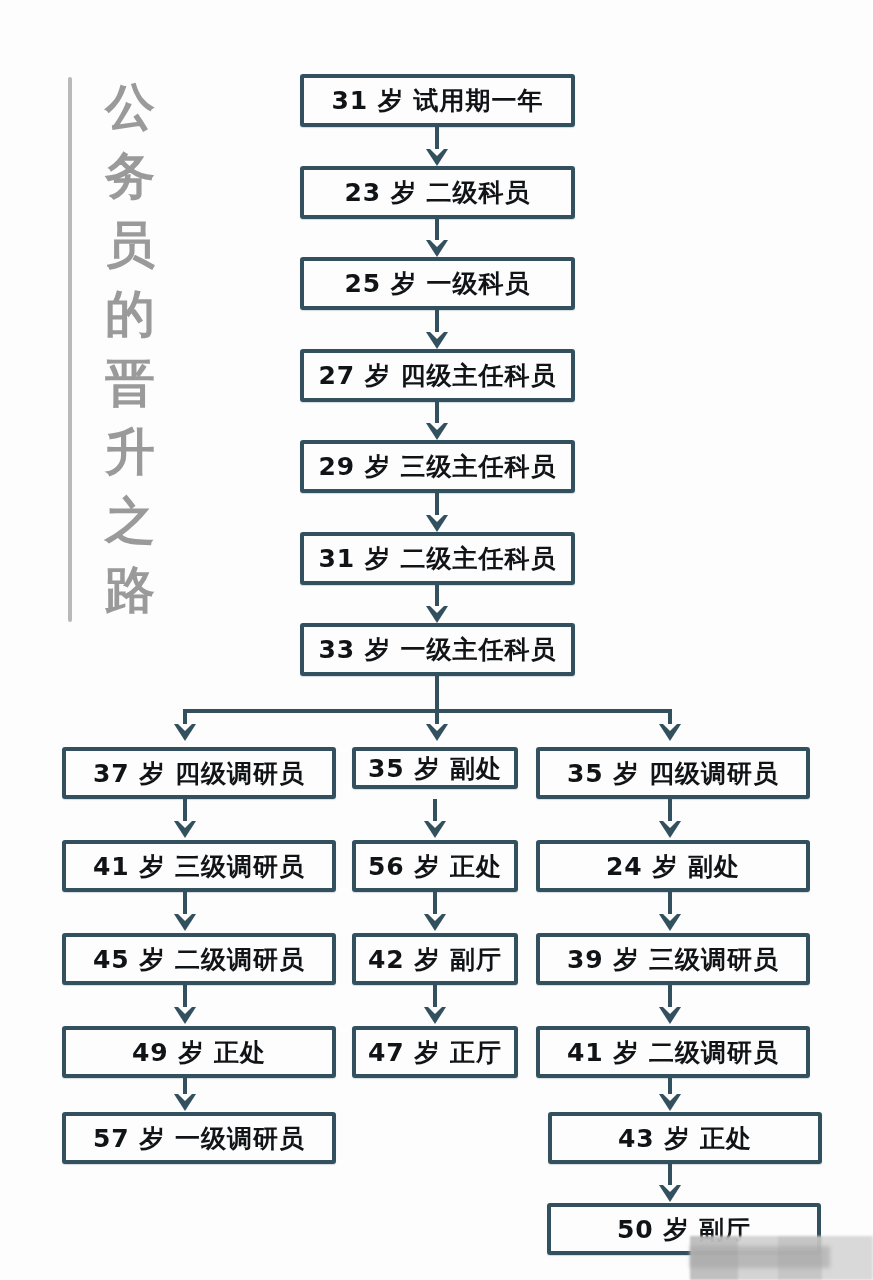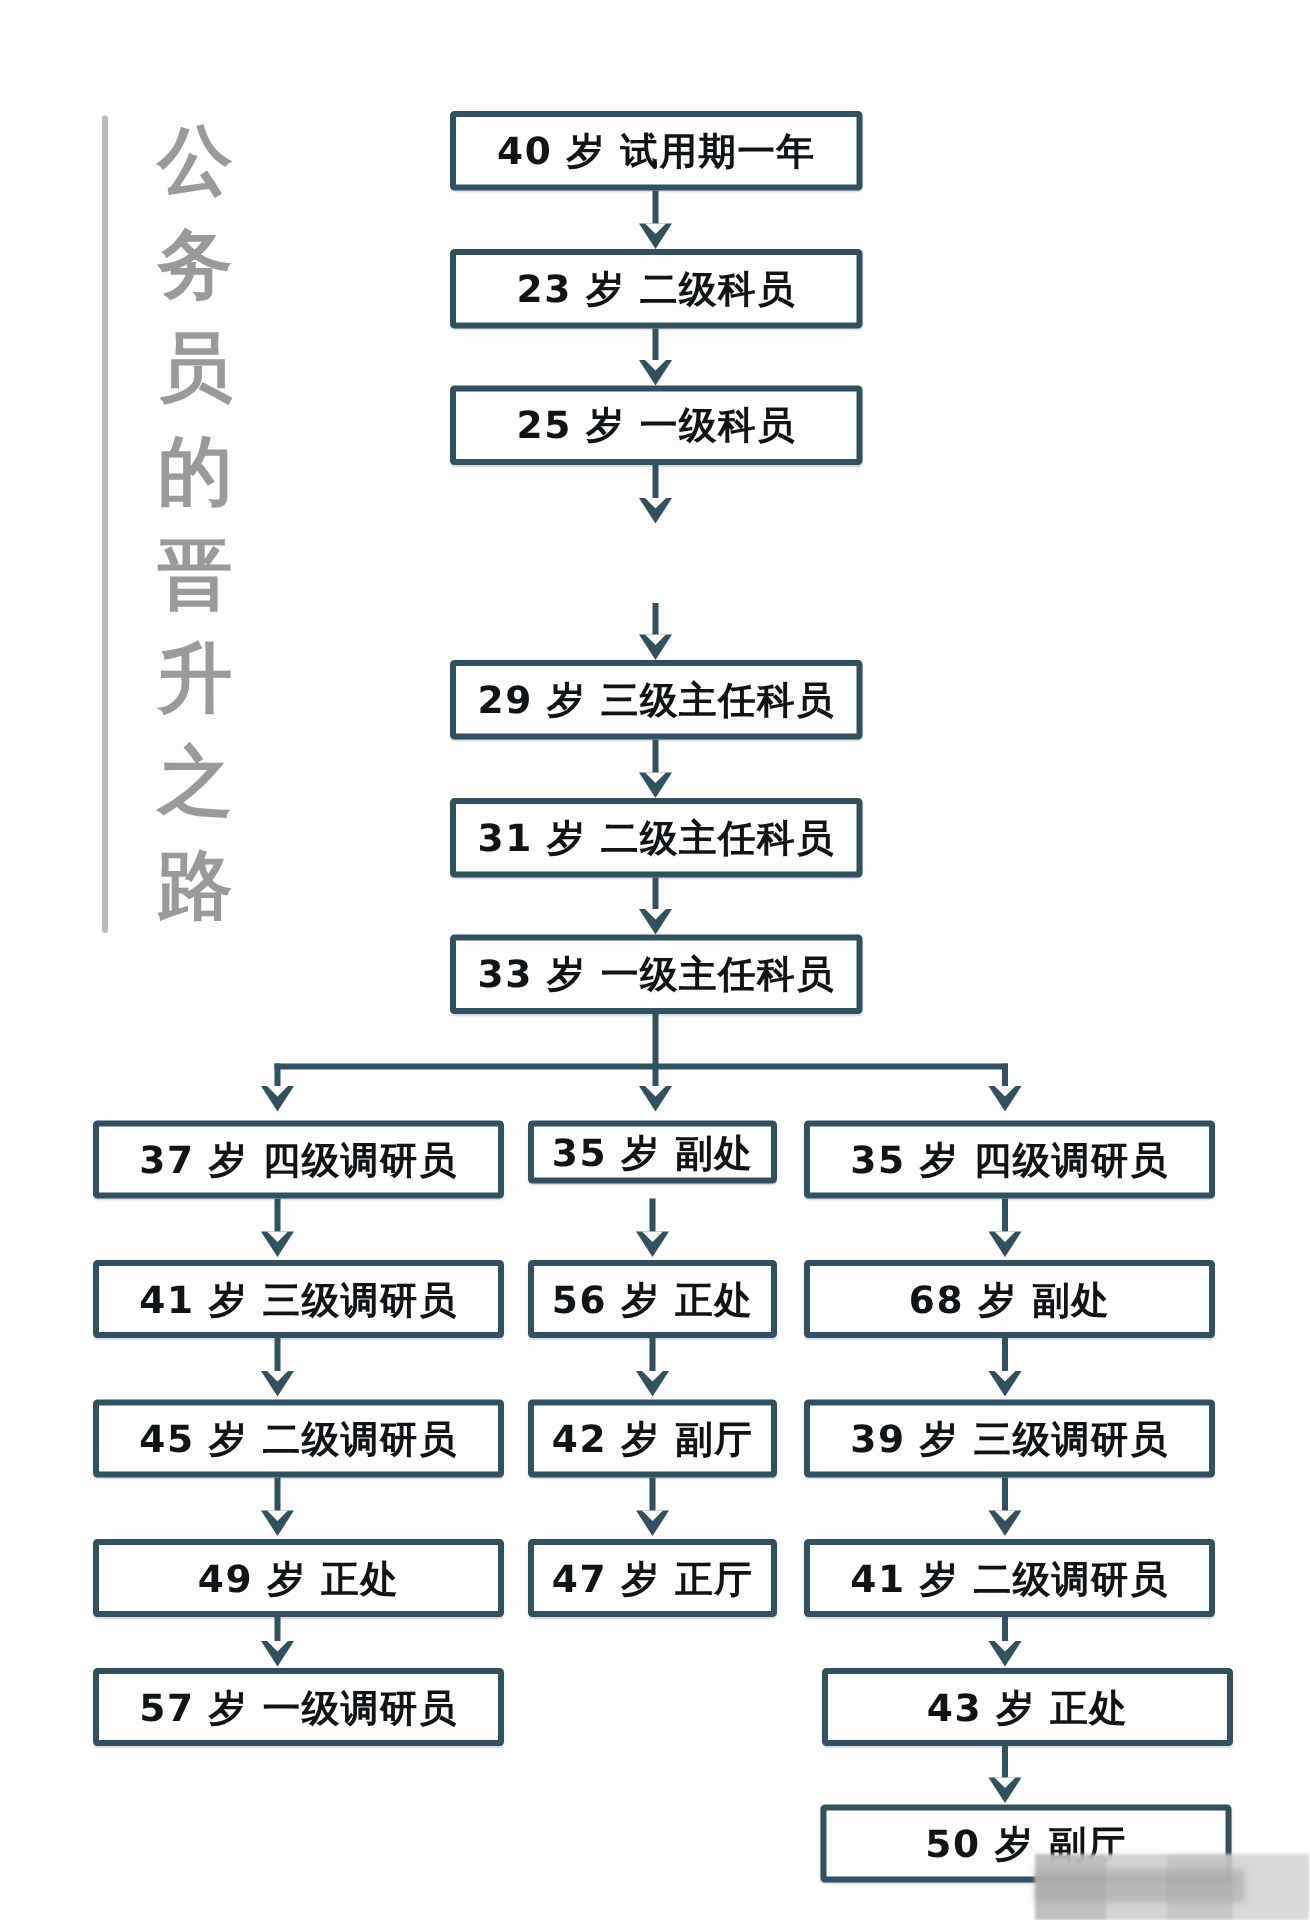--- a/index.html
+++ b/index.html
@@ -132,37 +132,40 @@
 <body>
 
 <div id="canvas">
 
   <div id="title-block">
     <div id="title-rule"></div>
     <div id="title-text">公务员的晋升之路</div>
   </div>
 
   <div class="node" style="left:300px; top:74px; width:275px; height:53px;">
-    <span>40 岁  试用期一年</span>
+    <span>31 岁  试用期一年</span>
   </div>
   <div class="edge vline" style="left:435px; top:127px; height:24px;"></div>
   <div class="arrowhead" style="left:426px; top:149px;"></div>
 
   <div class="node" style="left:300px; top:166px; width:275px; height:53px;">
     <span>23 岁  二级科员</span>
   </div>
   <div class="edge vline" style="left:435px; top:219px; height:23px;"></div>
   <div class="arrowhead" style="left:426px; top:240px;"></div>
 
   <div class="node" style="left:300px; top:257px; width:275px; height:53px;">
     <span>25 岁  一级科员</span>
   </div>
   <div class="edge vline" style="left:435px; top:310px; height:23px;"></div>
   <div class="arrowhead" style="left:426px; top:332px;"></div>
 
+  <div class="node" style="left:300px; top:349px; width:275px; height:53px;">
+    <span>27 岁  四级主任科员</span>
+  </div>
   <div class="edge vline" style="left:435px; top:402px; height:22px;"></div>
   <div class="arrowhead" style="left:426px; top:423px;"></div>
 
   <div class="node" style="left:300px; top:440px; width:275px; height:53px;">
     <span>29 岁  三级主任科员</span>
   </div>
   <div class="edge vline" style="left:435px; top:493px; height:23px;"></div>
   <div class="arrowhead" style="left:426px; top:515px;"></div>
 
   <div class="node" style="left:300px; top:532px; width:275px; height:53px;">
@@ -234,21 +237,21 @@
     <span>47 岁  正厅</span>
   </div>
 
   <div class="node" style="left:536px; top:747px; width:274px; height:52px;">
     <span>35 岁  四级调研员</span>
   </div>
   <div class="edge vline" style="left:668px; top:799px; height:24px;"></div>
   <div class="arrowhead" style="left:659px; top:821px;"></div>
 
   <div class="node" style="left:536px; top:840px; width:274px; height:52px;">
-    <span>68 岁  副处</span>
+    <span>24 岁  副处</span>
   </div>
   <div class="edge vline" style="left:668px; top:892px; height:24px;"></div>
   <div class="arrowhead" style="left:659px; top:914px;"></div>
 
   <div class="node" style="left:536px; top:933px; width:274px; height:52px;">
     <span>39 岁  三级调研员</span>
   </div>
   <div class="edge vline" style="left:668px; top:985px; height:24px;"></div>
   <div class="arrowhead" style="left:659px; top:1007px;"></div>
 

